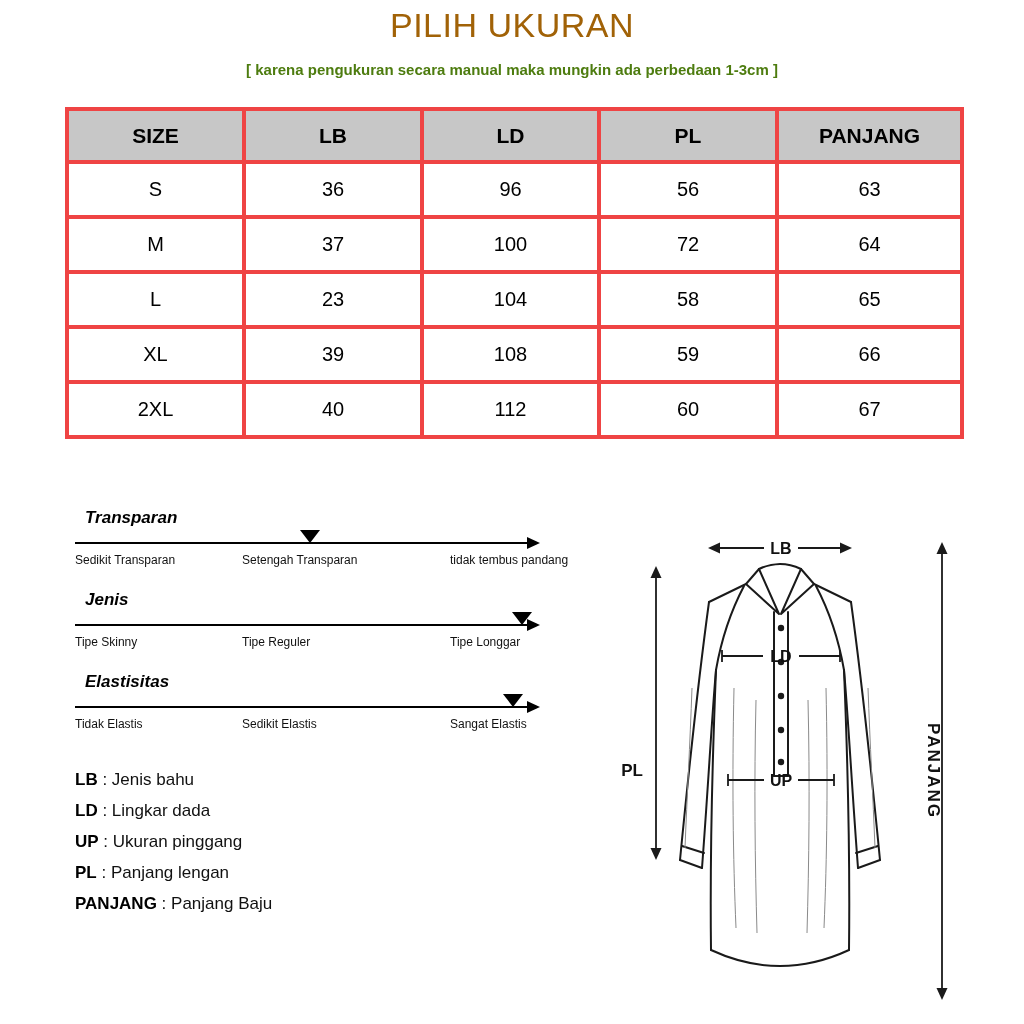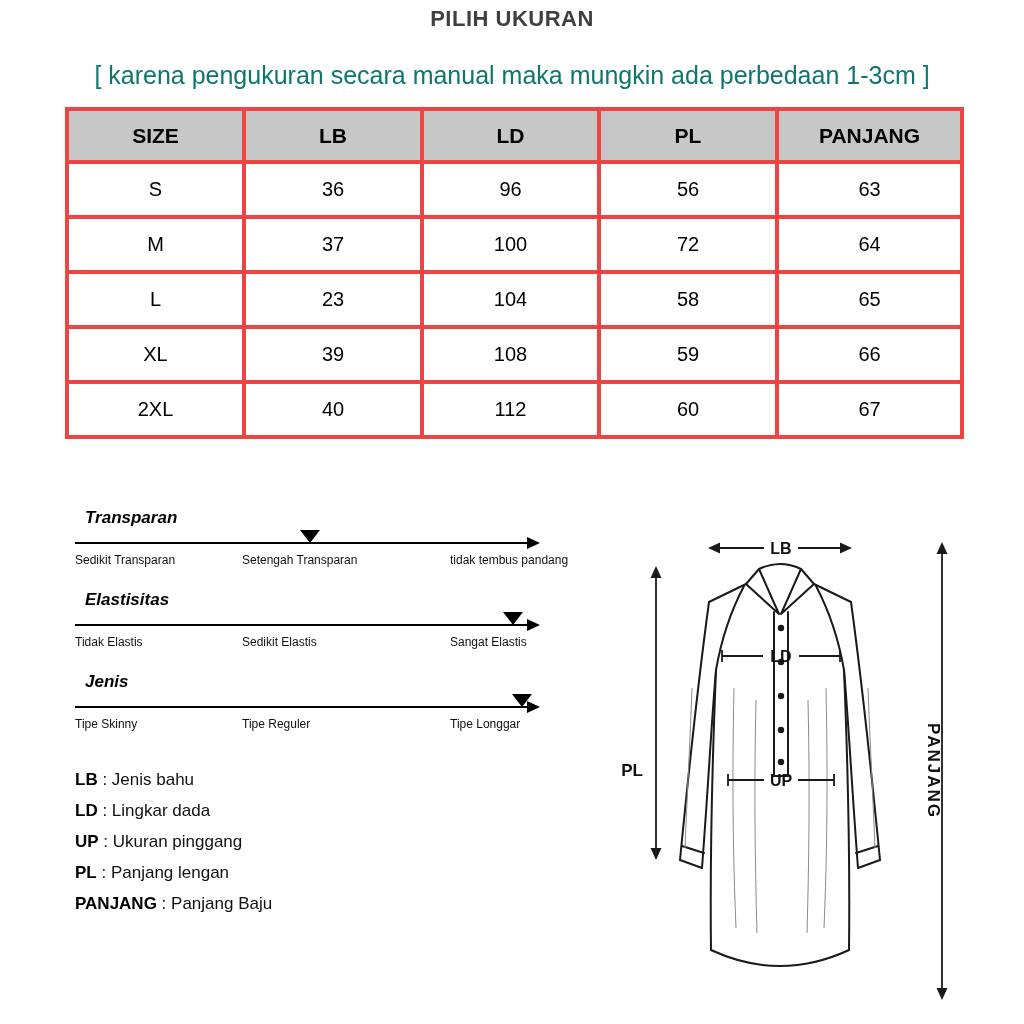--- a/index.html
+++ b/index.html
@@ -1,22 +1,22 @@
 <!DOCTYPE html>
 <html><head>
 <meta charset="utf-8">
 <style>
   html,body{margin:0;padding:0;background:#ffffff;}
   .page{position:relative;width:1024px;height:1024px;background:#fff;
         font-family:"Liberation Sans",sans-serif;color:#111;overflow:hidden;}
 
   .title{position:absolute;top:6px;left:0;width:100%;text-align:center;
-         font-size:22px;font-weight:700;color:#404040;letter-spacing:0.5px;}
+         font-size:34px;font-weight:400;color:#a16207;letter-spacing:0.5px;}
   .subtitle{position:absolute;top:61px;left:0;width:100%;text-align:center;
-            font-size:25px;color:#0f766e;}
+            font-size:15px;color:#4d7c0f;font-weight:bold;}
 
   table.size{position:absolute;left:65px;top:107px;width:895px;
              border-collapse:collapse;table-layout:fixed;}
   table.size th,table.size td{border:4px solid #ef4444;text-align:center;
              vertical-align:middle;padding:0;color:#000;}
   table.size th{background:#c7c7c7;font-weight:bold;font-size:21px;height:49px;}
   table.size td{height:51px;font-size:20px;}
 
   .scales{position:absolute;left:75px;top:508px;width:545px;}
   .scale{margin-bottom:15px;}
@@ -112,40 +112,40 @@
         <div class="scale-marker" style="left: 52%"></div>
       </div>
       <div class="scale-opts">
         <span class="o0">Sedikit Transparan</span>
         <span class="o1">Setengah Transparan</span>
         <span class="o2">tidak tembus pandang</span>
       </div>
     </div>
 
     <div class="scale">
+      <div class="scale-label">Jenis</div>
+      <div class="scale-line">
+        <div class="scale-marker" style="left: 99%"></div>
+      </div>
+      <div class="scale-opts">
+        <span class="o0">Tipe Skinny</span>
+        <span class="o1">Tipe  Reguler</span>
+        <span class="o2">Tipe Longgar</span>
+      </div>
+    </div>
+
+    <div class="scale">
       <div class="scale-label">Elastisitas</div>
       <div class="scale-line">
         <div class="scale-marker" style="left: 97%"></div>
       </div>
       <div class="scale-opts">
         <span class="o0">Tidak Elastis</span>
         <span class="o1">Sedikit Elastis</span>
         <span class="o2">Sangat  Elastis</span>
-      </div>
-    </div>
-
-    <div class="scale">
-      <div class="scale-label">Jenis</div>
-      <div class="scale-line">
-        <div class="scale-marker" style="left: 99%"></div>
-      </div>
-      <div class="scale-opts">
-        <span class="o0">Tipe Skinny</span>
-        <span class="o1">Tipe  Reguler</span>
-        <span class="o2">Tipe Longgar</span>
       </div>
     </div>
 
   </div>
 
   <div class="legend">
     <div class="legend-item">
       <span class="legend-abbr">LB</span><span> : </span><span>Jenis bahu</span>
     </div>
     <div class="legend-item">

